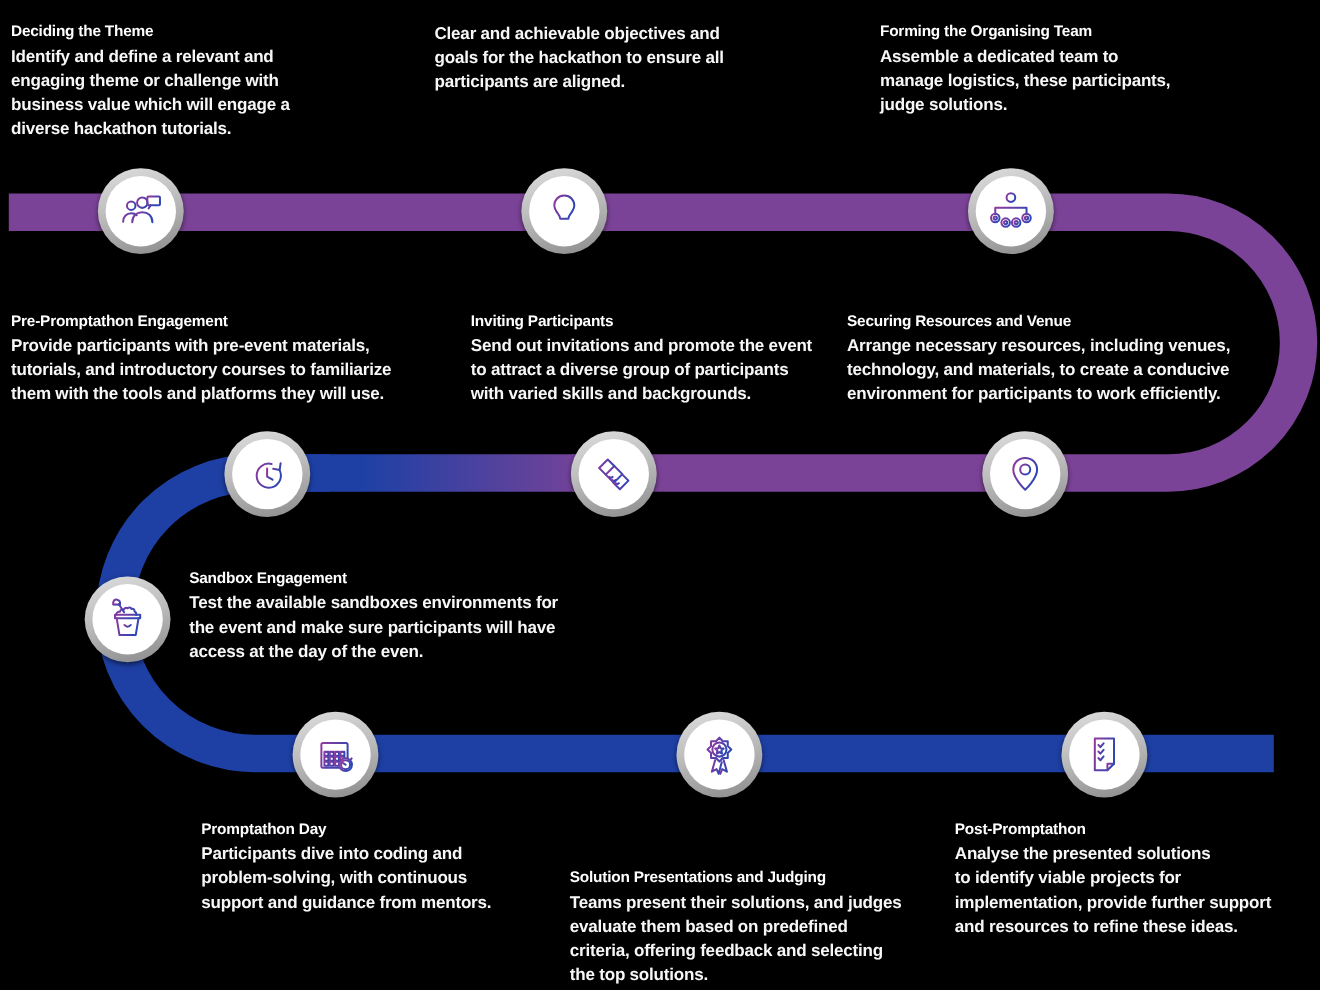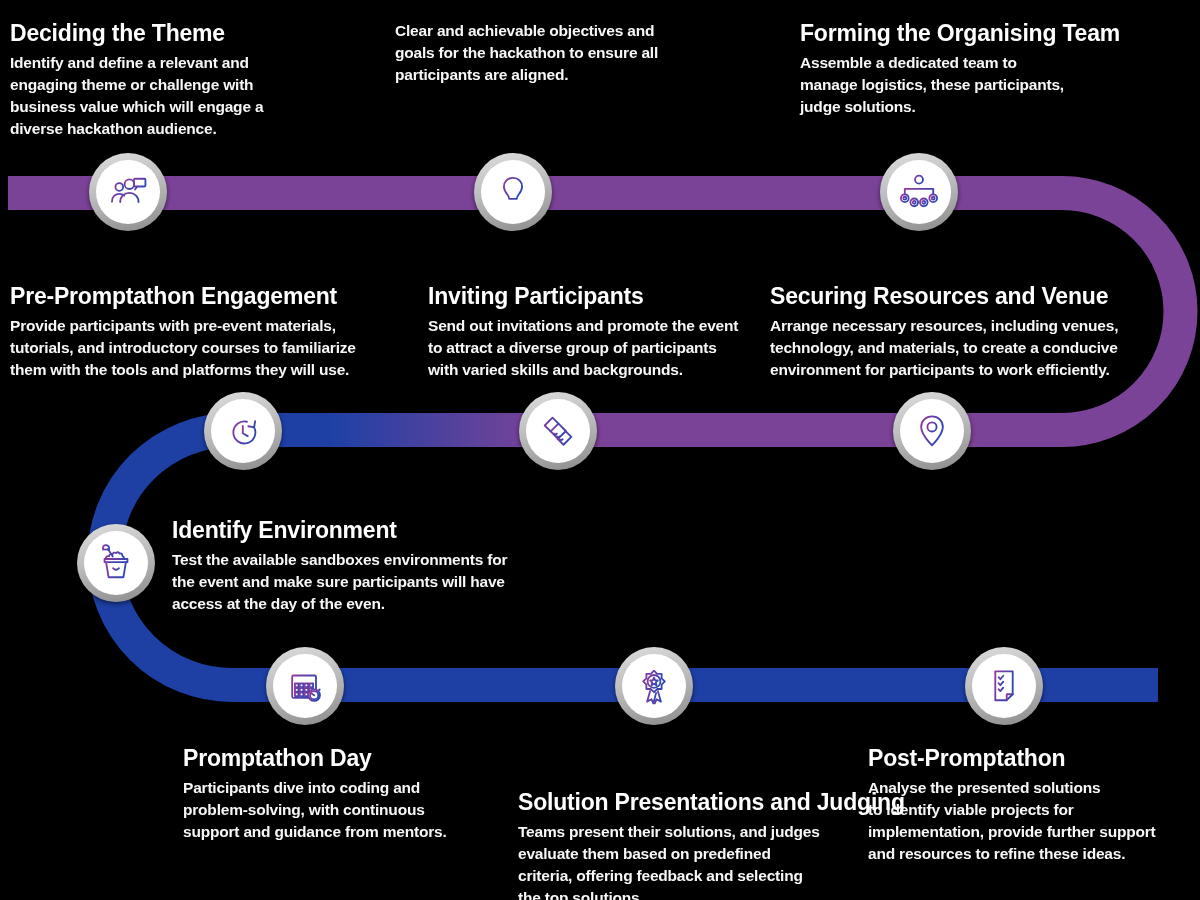--- a/index.html
+++ b/index.html
@@ -4,21 +4,21 @@
 <style>
   html,body{margin:0;padding:0;background:#000;}
   #canvas{
     position:relative;width:1200px;height:900px;overflow:hidden;
     background:var(--bg,#000);
     font-family:"Liberation Sans","DejaVu Sans",sans-serif;
   }
   #path-svg{position:absolute;left:0;top:0;z-index:1;}
   .textblock{position:absolute;z-index:3;color:#fff;}
   .textblock .title{
-    font-size:23px;font-weight:700;letter-spacing:-0.2px;
+    font-size:14px;font-weight:700;letter-spacing:-0.2px;
     margin:0 0 5px 0;white-space:nowrap;
   }
   .textblock .desc{
     font-size:15.5px;font-weight:700;letter-spacing:-0.2px;
     line-height:22px;white-space:pre-line;opacity:.97;
   }
   .node{
     position:absolute;z-index:2;width:78px;height:78px;border-radius:50%;
     background:linear-gradient(165deg,var(--ringLight,#dedede) 0%,#bdbdbd 45%,var(--ringDark,#8a8a8a) 100%);
     box-shadow:0 2px 5px rgba(0,0,0,.55);
@@ -57,21 +57,21 @@
     <path d="M8 193 H1062 A118.5 118.5 0 0 1 1062 430 H520" fill="none" stroke="var(--purple,#7B4397)" stroke-width="34"></path>
     <path d="M300 430 H232 A127.5 127.5 0 0 0 232 685 H1158" fill="none" stroke="var(--blue,#1E40A5)" stroke-width="34"></path>
     <path d="M560 430 H232" fill="none" stroke="url(#rowGrad)" stroke-width="34"></path>
   </svg>
 
   <div class="textblock" style="left:10px;top:20px;max-width:300px">
     <div class="title">Deciding the Theme</div>
     <div class="desc">Identify and define a relevant and
 engaging theme or challenge with
 business value which will engage a
-diverse hackathon audience.</div>
+diverse hackathon tutorials.</div>
   </div>
 
   <div class="textblock" style="left:395px;top:20px;max-width:300px">
     <div class="desc">Clear and achievable objectives and
 goals for the hackathon to ensure all
 participants are aligned.</div>
   </div>
 
   <div class="textblock" style="left:800px;top:20px;max-width:310px">
     <div class="title">Forming the Organising Team</div>
@@ -95,21 +95,21 @@
   </div>
 
   <div class="textblock" style="left:770px;top:283px;max-width:390px">
     <div class="title">Securing Resources and Venue</div>
     <div class="desc">Arrange necessary resources, including venues,
 technology, and materials, to create a conducive
 environment for participants to work efficiently.</div>
   </div>
 
   <div class="textblock" style="left:172px;top:517px;max-width:380px">
-    <div class="title">Identify Environment</div>
+    <div class="title">Sandbox Engagement</div>
     <div class="desc">Test the available sandboxes environments for
 the event and make sure participants will have
 access at the day of the even.</div>
   </div>
 
   <div class="textblock" style="left:183px;top:745px;max-width:300px">
     <div class="title">Promptathon Day</div>
     <div class="desc">Participants dive into coding and
 problem-solving, with continuous
 support and guidance from mentors.</div>

